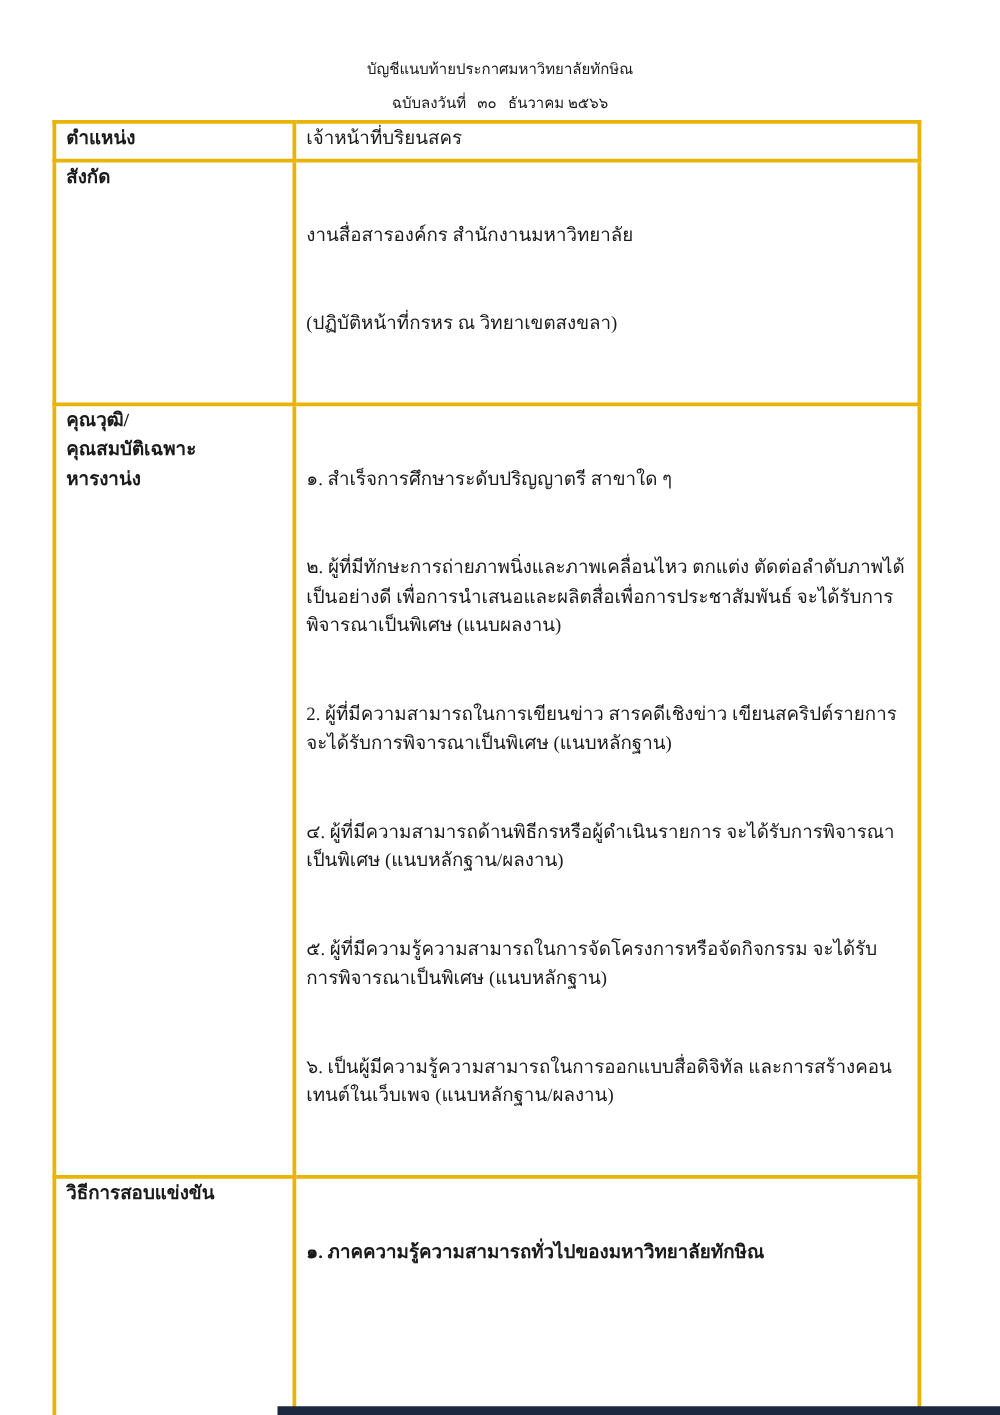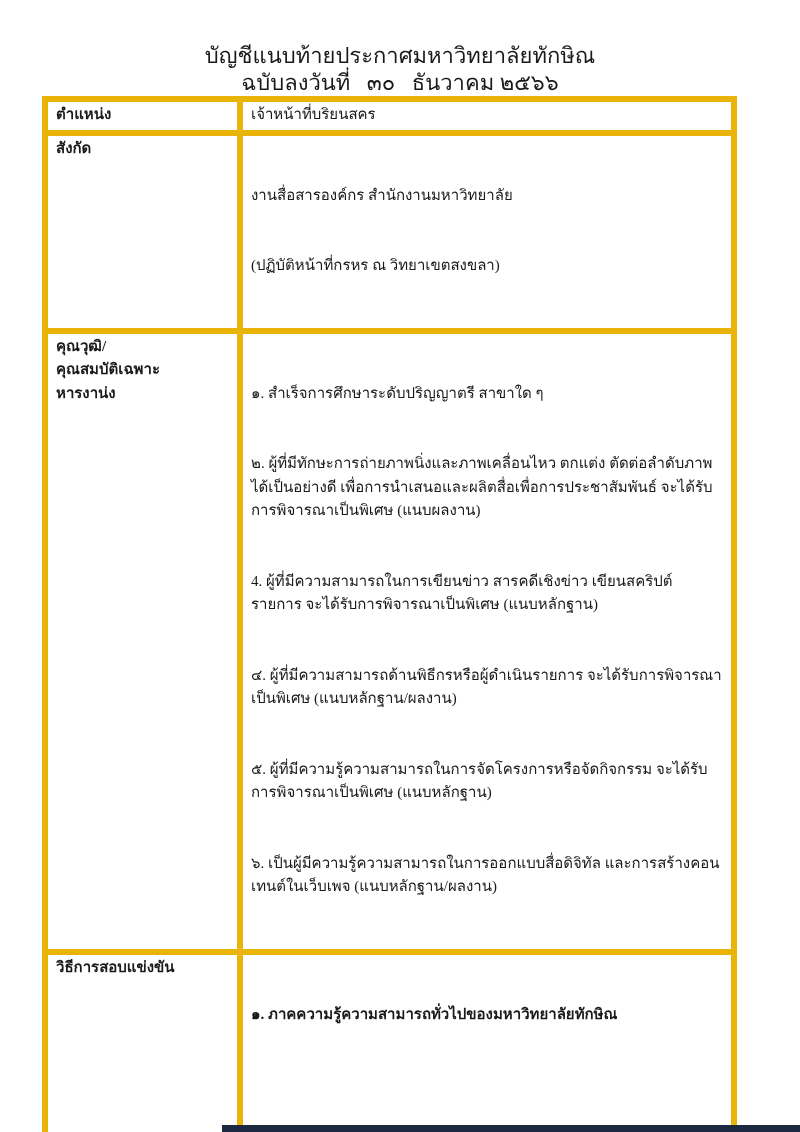--- a/index.html
+++ b/index.html
@@ -9,34 +9,34 @@
     height: 1132px;
     margin: 0 auto;
     background: #ffffff;
     overflow: hidden;
     font-family: "Liberation Serif", "DejaVu Serif", serif;
     color: #1a1a1a;
     font-size: 15px;
     line-height: 23.5px;
   }
   .title-block { padding-top: 42px; text-align: center; }
-  .title-line { font-size: 22px; line-height: 27px; white-space: pre-wrap; }
+  .title-line { font-size: 12px; line-height: 27px; white-space: pre-wrap; }
   .order-no {
     margin: 21px 0 7px 42px;
     font-weight: bold;
     font-size: 15.5px;
   }
   table.annex {
     border-collapse: collapse;
     table-layout: fixed;
     width: 695px;
     margin-left: 42px;
   }
   td {
-    border: 6px solid #eab308;
+    border: 3px solid #eab308;
     vertical-align: top;
     padding: 1px 9px 3px 8px;
     white-space: pre-wrap;
   }
   td.label {
     width: 172px;
     font-weight: bold;
     white-space: pre-line;
   }
   .line { white-space: pre-wrap; }
@@ -77,21 +77,21 @@
       </tr>
 
 
       <tr>
         <td class="label">คุณวุฒิ/
 คุณสมบัติเฉพาะ
 หารงาน่ง</td>
         <td>
           <div class="line">๑. สำเร็จการศึกษาระดับปริญญาตรี สาขาใด ๆ</div>
           <div class="line">๒. ผู้ที่มีทักษะการถ่ายภาพนิ่งและภาพเคลื่อนไหว ตกแต่ง ตัดต่อลำดับภาพได้เป็นอย่างดี เพื่อการนำเสนอและผลิตสื่อเพื่อการประชาสัมพันธ์ จะได้รับการพิจารณาเป็นพิเศษ (แนบผลงาน)</div>
-          <div class="line">4. ผู้ที่มีความสามารถในการเขียนข่าว สารคดีเชิงข่าว เขียนสคริปต์รายการ จะได้รับการพิจารณาเป็นพิเศษ (แนบหลักฐาน)</div>
+          <div class="line">2. ผู้ที่มีความสามารถในการเขียนข่าว สารคดีเชิงข่าว เขียนสคริปต์รายการ จะได้รับการพิจารณาเป็นพิเศษ (แนบหลักฐาน)</div>
           <div class="line">๔. ผู้ที่มีความสามารถด้านพิธีกรหรือผู้ดำเนินรายการ จะได้รับการพิจารณาเป็นพิเศษ (แนบหลักฐาน/ผลงาน)</div>
           <div class="line">๕. ผู้ที่มีความรู้ความสามารถในการจัดโครงการหรือจัดกิจกรรม จะได้รับการพิจารณาเป็นพิเศษ (แนบหลักฐาน)</div>
           <div class="line">๖. เป็นผู้มีความรู้ความสามารถในการออกแบบสื่อดิจิทัล และการสร้างคอนเทนต์ในเว็บเพจ (แนบหลักฐาน/ผลงาน)</div>
         </td>
       </tr>
 
       <tr>
         <td class="label">วิธีการสอบแข่งขัน</td>
         <td class="exam-cell">
           <div class="line bold">๑. ภาคความรู้ความสามารถทั่วไปของมหาวิทยาลัยทักษิณ</div>

